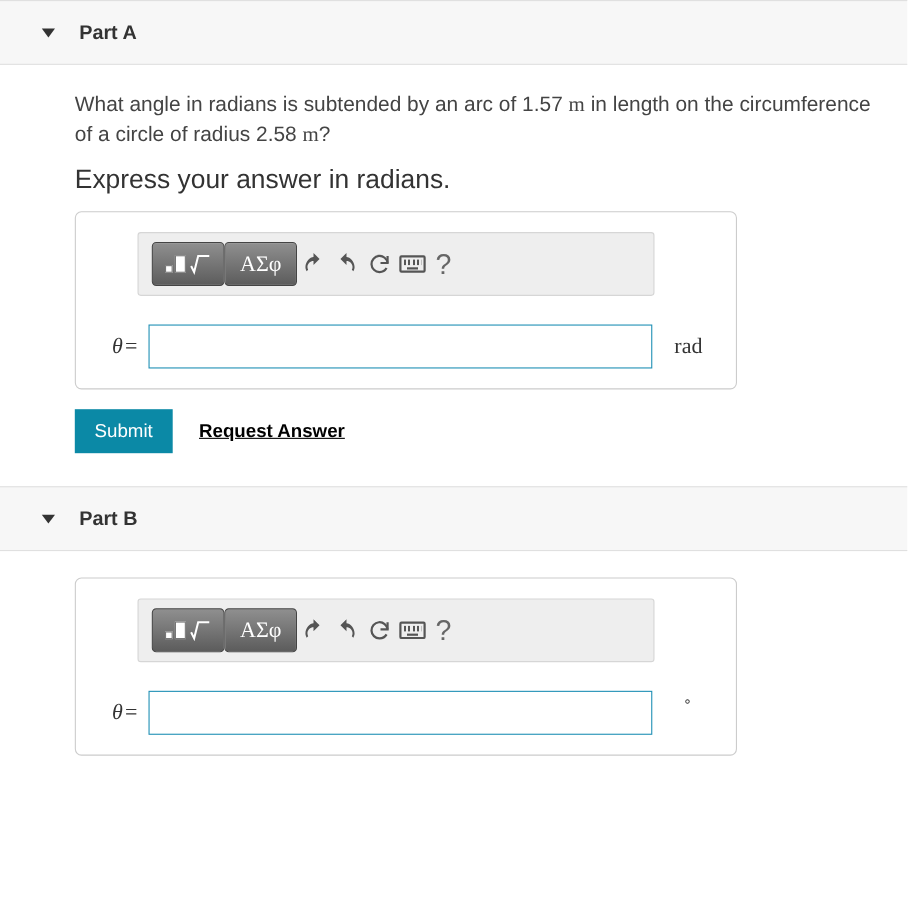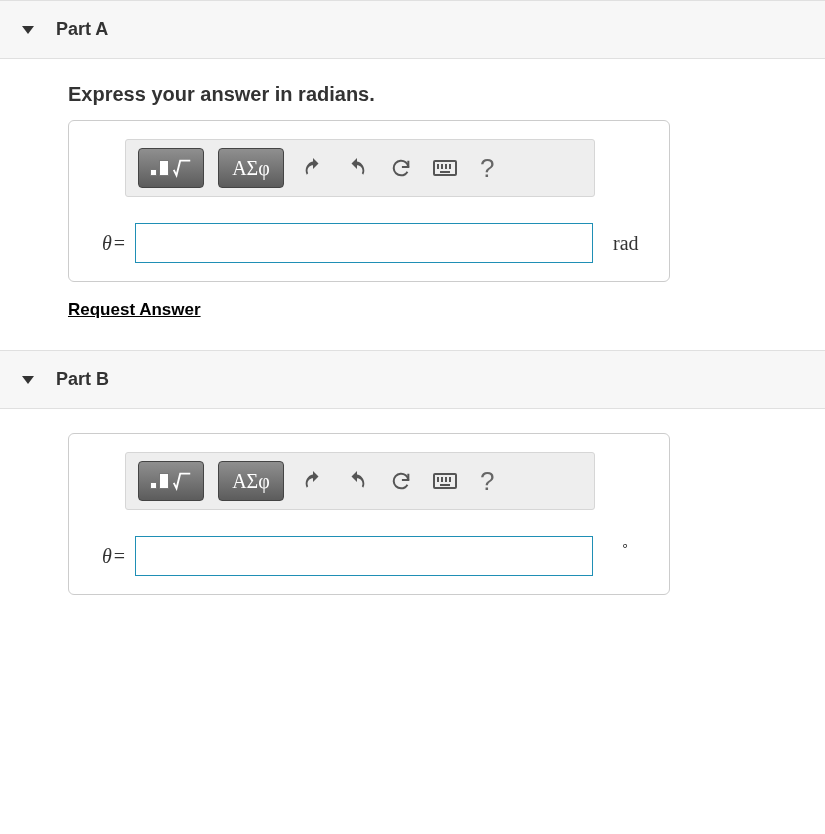--- a/index.html
+++ b/index.html
@@ -11,21 +11,21 @@
       font-family: Arial, Helvetica, sans-serif;
       font-size: 18px;
       color: #333;
       background: #fff;
       width: 825px;
     }
     .part-header {
       background: #f7f7f7;
       border-top: 1px solid #e0e0e0;
       border-bottom: 1px solid #e0e0e0;
-      padding: 18px 22px;
+      padding: 18px 38px;
       display: flex;
       align-items: center;
     }
     .caret {
       width: 0;
       height: 0;
       border-left: 6px solid transparent;
       border-right: 6px solid transparent;
       border-top: 8px solid #333;
       margin-right: 22px;
@@ -40,38 +40,37 @@
     .question {
       font-size: 19px;
       color: #444;
       line-height: 1.4;
       margin-bottom: 14px;
     }
     .m-unit {
       font-family: Georgia, 'Times New Roman', serif;
     }
     .instruction {
-      font-weight: bold;
-      font-size: 20px;
+      font-weight: normal;
+      font-size: 24px;
       margin-bottom: 14px;
     }
     .answer-box {
       border: 1px solid #ccc;
       border-radius: 6px;
       width: 602px;
       padding: 18px;
     }
     .toolbar {
       background: #eeeeee;
       border: 1px solid #d6d6d6;
       border-radius: 3px;
       display: flex;
       align-items: center;
       padding: 8px 12px;
-      gap: 14px;
       width: 470px;
       margin-left: 38px;
     }
     .tb-btn {
       background: linear-gradient(#8f8f8f, #5c5c5c);
       border: 1px solid #444;
       border-radius: 4px;
       height: 40px;
       display: flex;
       align-items: center;
@@ -198,20 +197,23 @@
   </style>
 </head>
 <body>
 
 <div class="part-header">
   <div class="caret"></div>
   <div class="part-title">Part A</div>
 </div>
 
 <div class="part-body">
+  <p class="question">
+    <span>What angle in radians is subtended by an arc of 1.57 </span><span class="m-unit">m</span><span> in length on the circumference of a circle of radius 2.58 </span><span class="m-unit">m</span><span>?</span>
+  </p>
   <p class="instruction">Express your answer in radians.</p>
 
   <div class="answer-box">
     <div class="toolbar">
       <div class="tb-btn templates">
         <div class="template-cells">
           <div class="tcell small"></div>
           <div class="tcell big"></div>
         </div>
         <svg viewBox="0 0 24 24" width="22" height="22" fill="none" stroke="#fff" stroke-width="2">
@@ -244,20 +246,21 @@
     <div class="input-row">
       <div class="theta-label">
         <span>θ</span><span class="eq">=</span>
       </div>
       <input type="text" class="answer-input" style="">
       <div class="unit-label">rad</div>
     </div>
   </div>
 
   <div class="actions">
+    <button class="submit-btn">Submit</button>
     <a class="request-link">Request Answer</a>
   </div>
 </div>
 
 <div class="part-header">
   <div class="caret"></div>
   <div class="part-title">Part B</div>
 </div>
 
 <div class="part-body">

